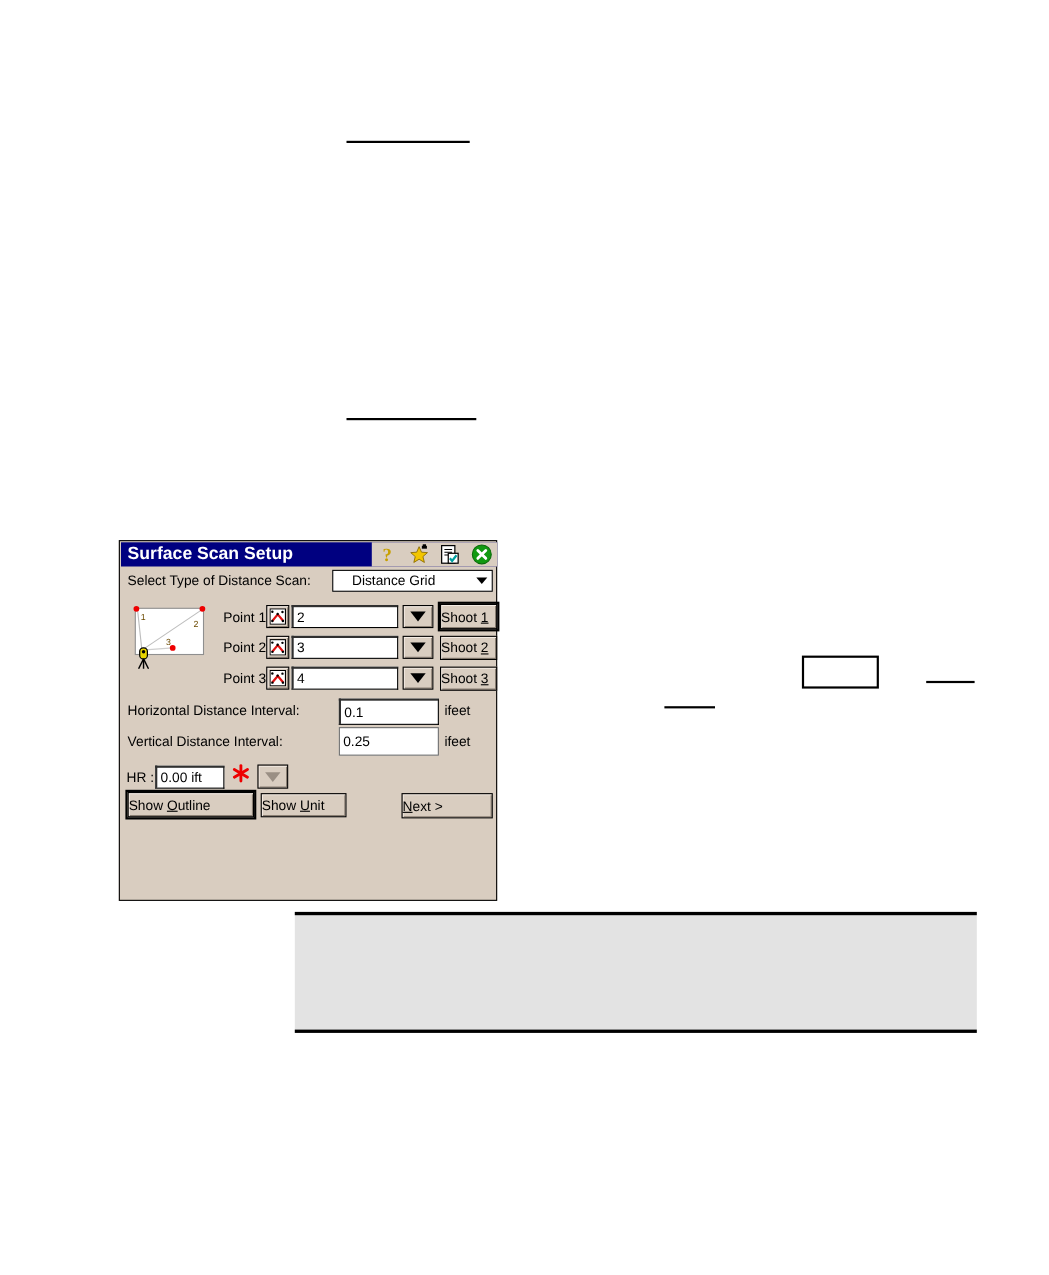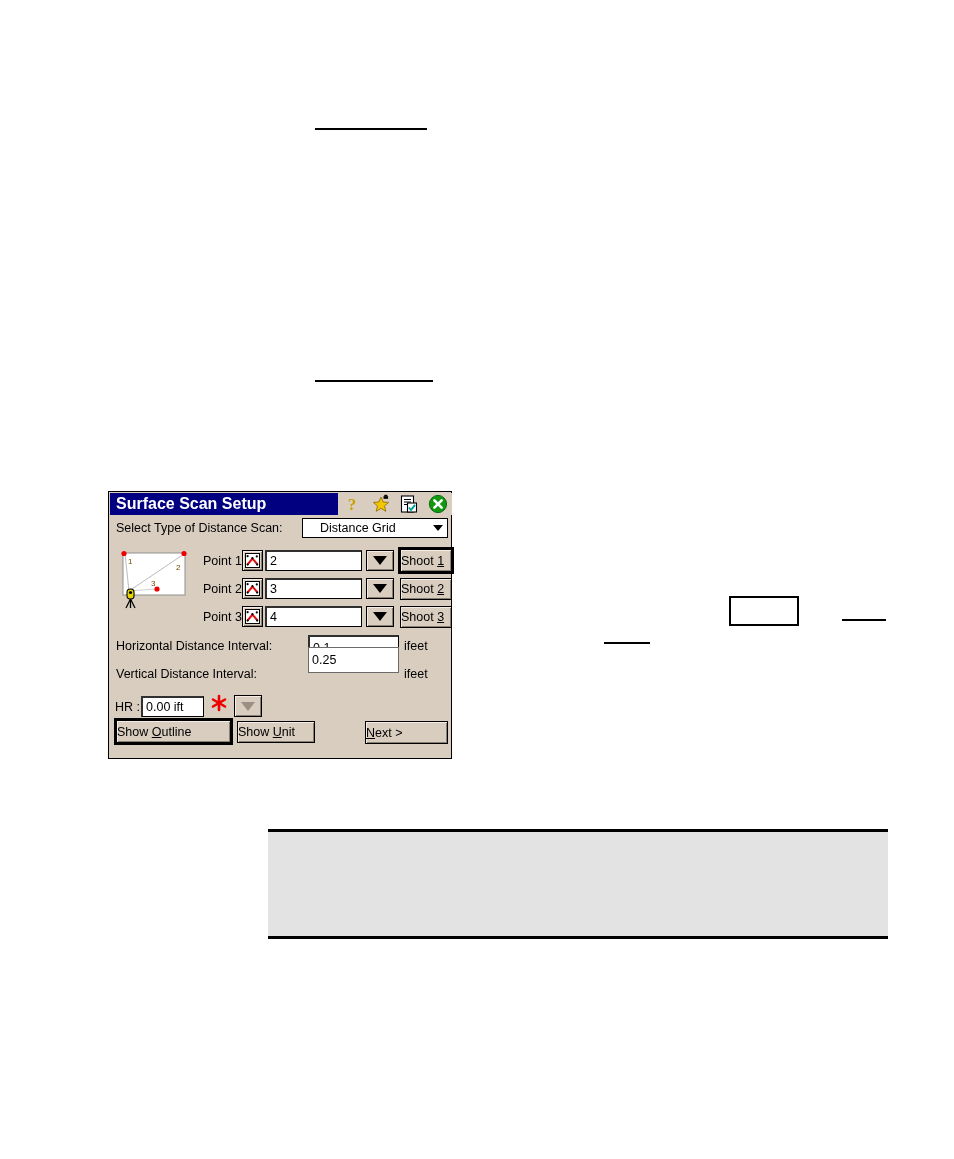--- a/index.html
+++ b/index.html
@@ -32,21 +32,21 @@
     border-top: 3px solid #000000;
     border-bottom: 3px solid #000000;
   }
 
   
   #dialog {
     position: absolute;
     left: 108px;
     top: 491px;
     width: 344px;
-    height: 268px;
+    height: 328px;
     background: #d9cdc0;
     border: 1px solid #000000;
     box-sizing: border-box;
     font-size: 12.5px;
     color: #000000;
   }
 
   .titlebar {
     position: absolute;
     left: 1px; top: 1px;
@@ -347,21 +347,21 @@
       <span><span>Shoot </span><u>3</u></span>
     </div>
 
     <div class="lbl" style="left:6px;top:124px;">Horizontal Distance Interval:</div>
     <div class="tinput" style="left:198px;top:120px;width:91px;height:24px;">
       <span>0.1</span>
     </div>
     <div class="lbl" style="left:294px;top:124px;">ifeet</div>
 
     <div class="lbl" style="left:6px;top:152px;">Vertical Distance Interval:</div>
-    <div class="tinput plain" style="left:198px;top:132px;width:91px;height:26px;">
+    <div class="tinput plain" style="left:198px;top:146px;width:91px;height:26px;">
       <span>0.25</span>
     </div>
     <div class="lbl" style="left:294px;top:152px;">ifeet</div>
 
     <div class="lbl" style="left:5px;top:185px;">HR :</div>
     <div class="tinput" style="left:31px;top:181px;width:63px;height:21px;">
       <span>0.00 ift</span>
     </div>
     <div class="asterisk" style="left:99px;top:178px;">
       <svg width="20" height="20" viewBox="0 0 20 20" xmlns="http://www.w3.org/2000/svg">

